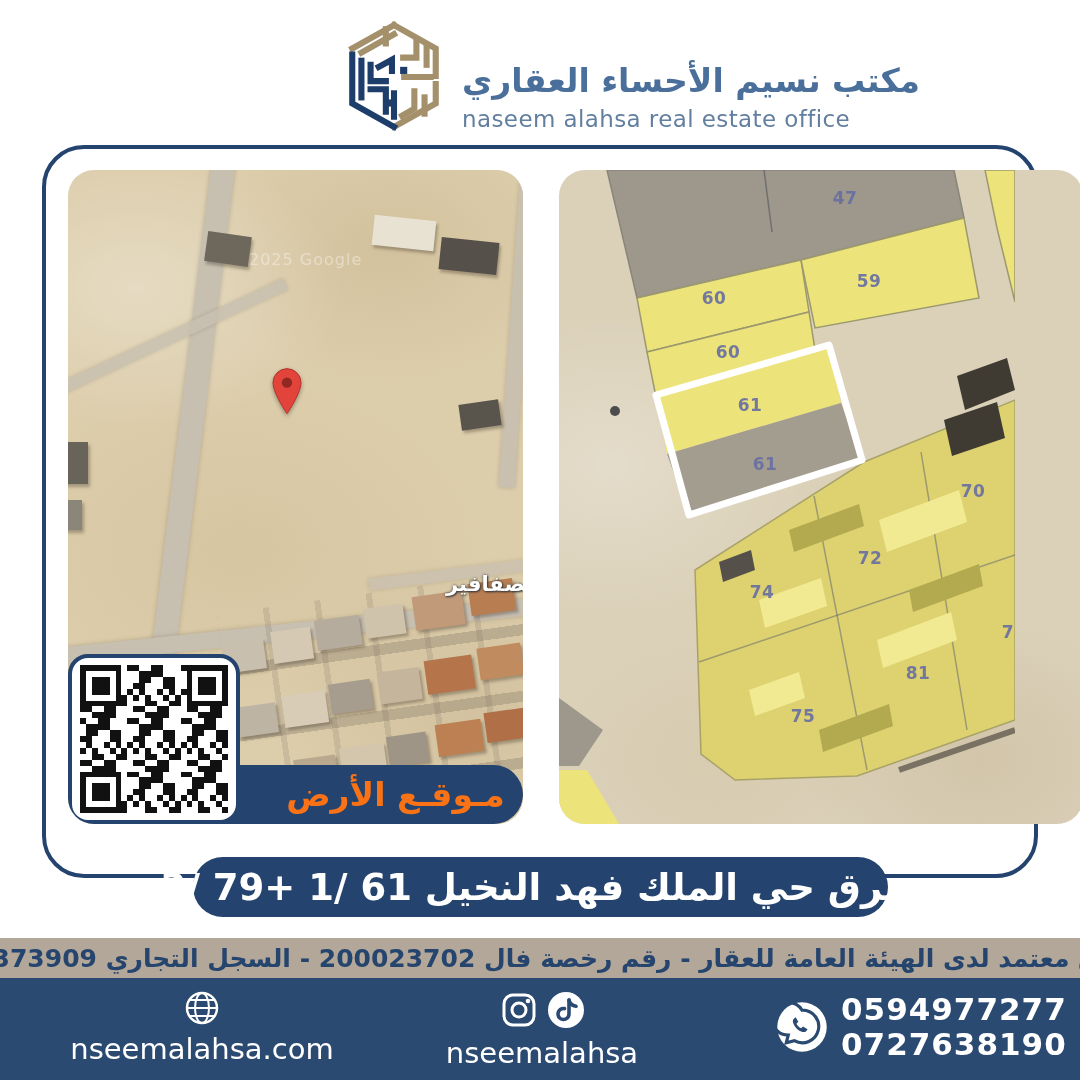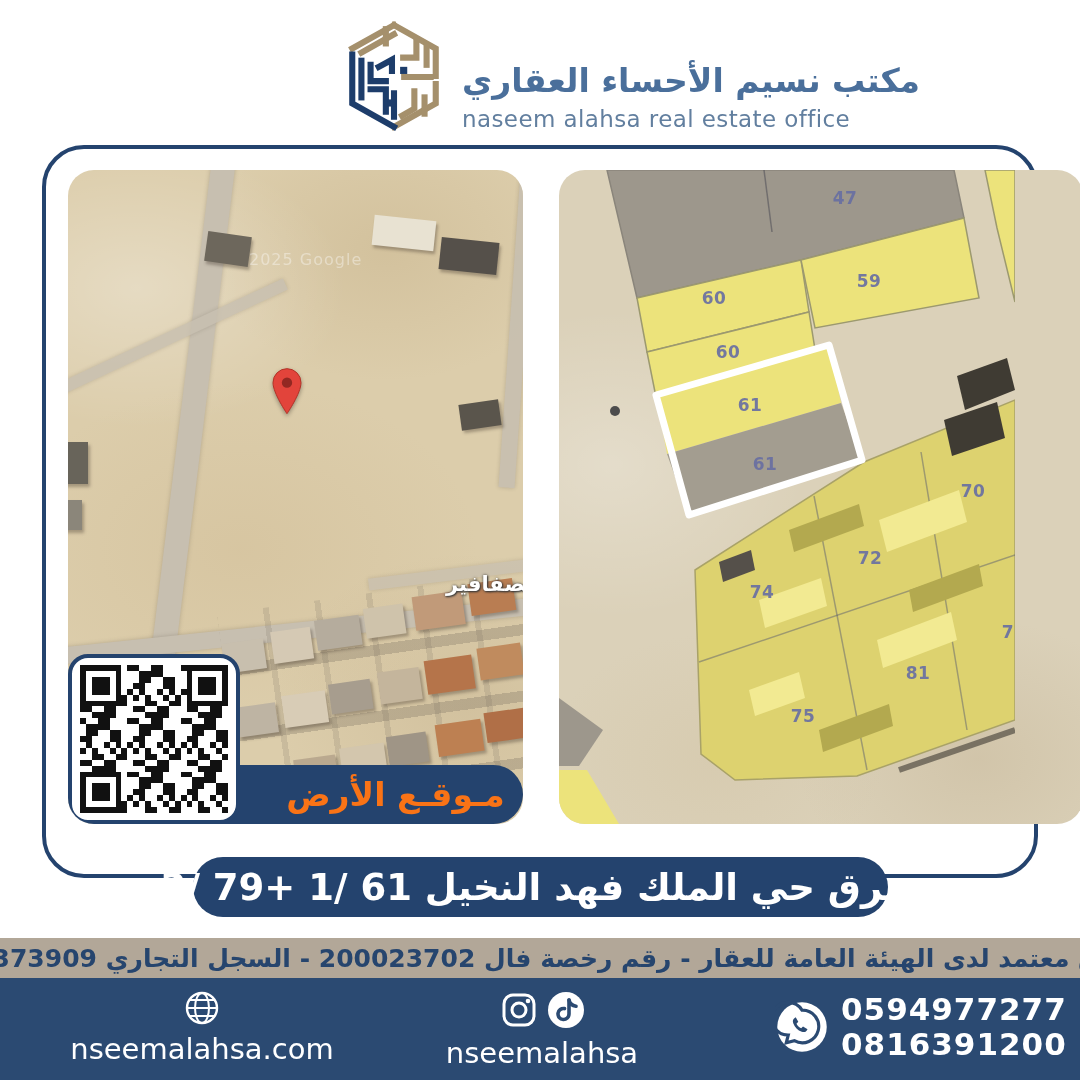--- a/index.html
+++ b/index.html
@@ -576,18 +576,18 @@
     </div>
 
     <div class="contact">
       <svg width="54" height="54" viewBox="0 0 48 48">
         <circle cx="24" cy="24" r="22" fill="#fff"></circle>
         <path d="M24 9 a14.5 14.5 0 1 0 -12.2 22.1 L10 38 l7.2-1.9 A14.5 14.5 0 1 0 24 9z" fill="none" stroke="#2b4a72" stroke-width="2.8"></path>
         <path d="M17.5 16 c-1.6 1-2 2.6-1.3 4.6 1.3 3.6 4 6.3 7.6 7.6 2 .7 3.6.3 4.6-1.3 l.5-1 -4-2.3 -1.6 1.6 c-1.8-.9-3.3-2.4-4.2-4.2 l1.6-1.6 -2.3-4z" fill="#2b4a72"></path>
       </svg>
       <div class="phones">
         <span>0594977277</span>
-        <span>0816391200</span>
+        <span>0727638190</span>
       </div>
     </div>
   </div>
 
 </div>
 
 </body></html>

